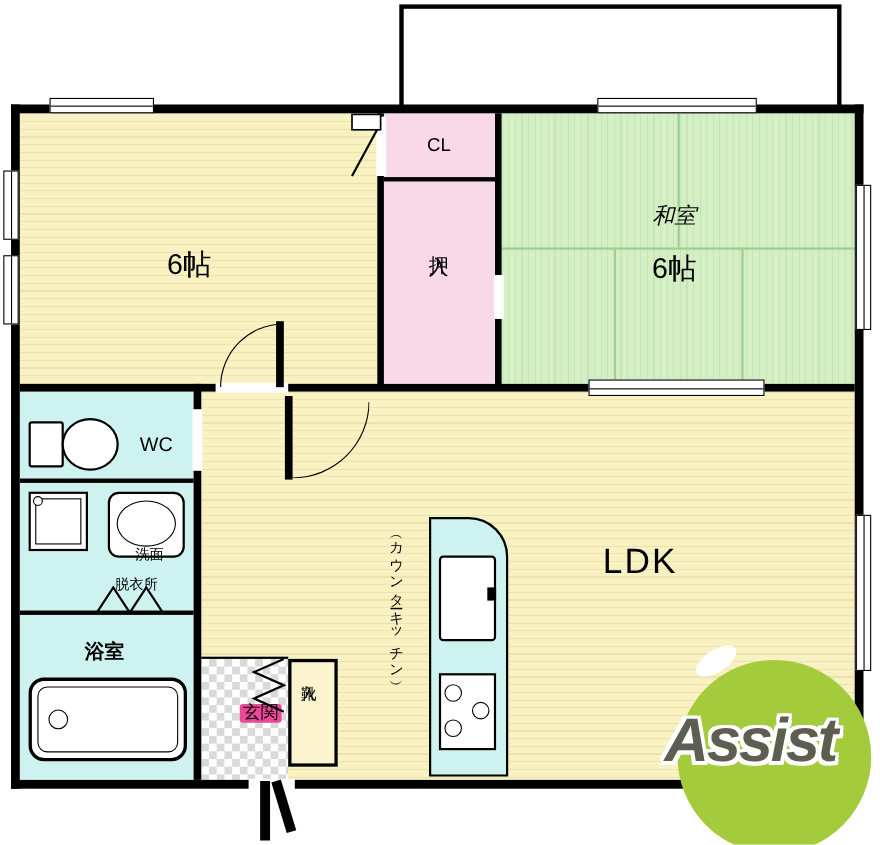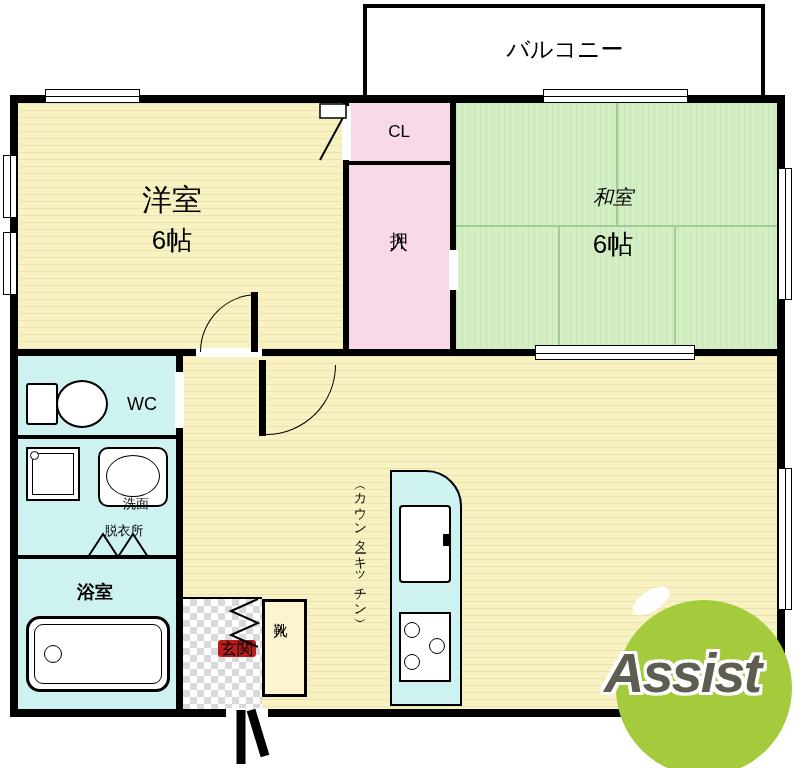--- a/index.html
+++ b/index.html
@@ -51,29 +51,28 @@
     background:#fff; border-radius:50%; transform:rotate(-33deg); z-index:41;
   }
   #logo-text {
     position:absolute; left:604px; top:640px; width:220px; z-index:42;
     font-size:56px; font-weight:bold; font-style:italic; letter-spacing:-2px;
     color:#5d5d52;
     text-shadow: -3px -3px 0 #fff, 3px -3px 0 #fff, -3px 3px 0 #fff, 3px 3px 0 #fff,
                  0 -3px 0 #fff, 0 3px 0 #fff, -3px 0 0 #fff, 3px 0 0 #fff;
   }
   svg.overlay { position:absolute; left:0; top:0; z-index:20; pointer-events:none; }
-  .chip { background:#b91c1c; padding:0 3px; border-radius:3px;margin-left:32px; }
+  .chip { background:#ec4899; padding:0 3px; border-radius:3px;margin-left:32px; }
 </style>
 </head>
 <body>
 
 <div id="canvas">
 
   <div id="balcony"></div>
-  <div class="label" style="left:440px; top:36px; width:250px; font-size:23px;">バルコニー</div>
 
   <div class="room floor-yellow" style="left:18px; top:103px; width:325px; height:246px;"></div>
   <div class="room closet-pink" style="left:349px; top:103px; width:101px; height:58px;"></div>
   <div class="room closet-pink" style="left:349px; top:165px; width:101px; height:184px;"></div>
   <div class="room tatami" style="left:456px; top:103px; width:321px; height:246px;"></div>
   <div class="room wet-cyan" style="left:18px; top:356px; width:158px; height:79px;"></div>
   <div class="room wet-cyan" style="left:18px; top:439px; width:158px; height:116px;"></div>
   <div class="room wet-cyan" style="left:18px; top:559px; width:158px; height:150px;"></div>
   <div class="room floor-yellow" style="left:183px; top:356px; width:594px; height:353px;"></div>
   <div class="room checker" style="left:183px; top:599px; width:79px; height:110px;"></div>
@@ -139,26 +138,26 @@
 
   <svg class="overlay" width="800" height="768">
     <line x1="320" y1="160" x2="346" y2="112" stroke="#000" stroke-width="2"></line>
     <rect x="320" y="104" width="26" height="14" fill="#fff" stroke="#000" stroke-width="1.5"></rect>
     <polyline points="88,557 103,534 118,557 133,534 148,557" fill="none" stroke="#000" stroke-width="2"></polyline>
     <polyline points="258,599 231,611 258,623 231,635 258,647" fill="none" stroke="#000" stroke-width="2"></polyline>
     <line x1="241" y1="710" x2="241" y2="764" stroke="#000" stroke-width="9"></line>
     <line x1="251" y1="710" x2="265" y2="756" stroke="#000" stroke-width="9"></line>
   </svg>
 
-  <div class="label" style="left:92px; top:183px; width:160px; font-size:30px;">洋室</div>
   <div class="label" style="left:92px; top:226px; width:160px; font-size:26px;">6帖</div>
 
   <div class="label" style="left:533px; top:186px; width:160px; font-size:20px;font-style:italic;">和室</div>
   <div class="label" style="left:533px; top:230px; width:160px; font-size:26px;">6帖</div>
 
+  <div class="label" style="left:502px; top:492px; width:160px; font-size:32px; letter-spacing:2px;">LDK</div>
 
   <div class="label" style="left:358px; top:122px; width:82px; font-size:17px;">CL</div>
   <div class="label vtext" style="left:388px; top:218px; font-size:18px;">押入</div>
   <div class="label" style="left:112px; top:394px; width:60px; font-size:18px;">WC</div>
 
   <div class="label" style="left:96px; top:497px; width:80px; font-size:13px;">洗面</div>
   <div class="label" style="left:84px; top:524px; width:80px; font-size:13px;">脱衣所</div>
 
   <div class="label" style="left:55px; top:582px; width:80px; font-size:18px;font-weight:bold;">浴室</div>
 

